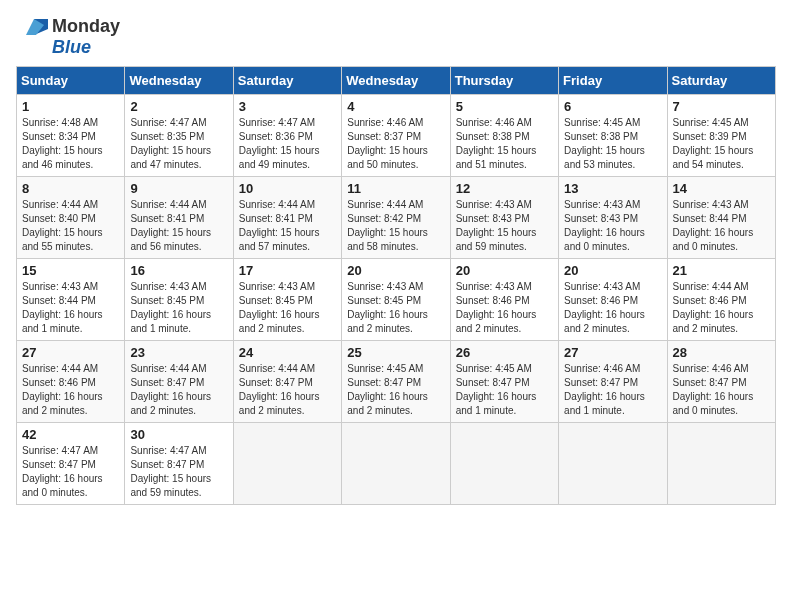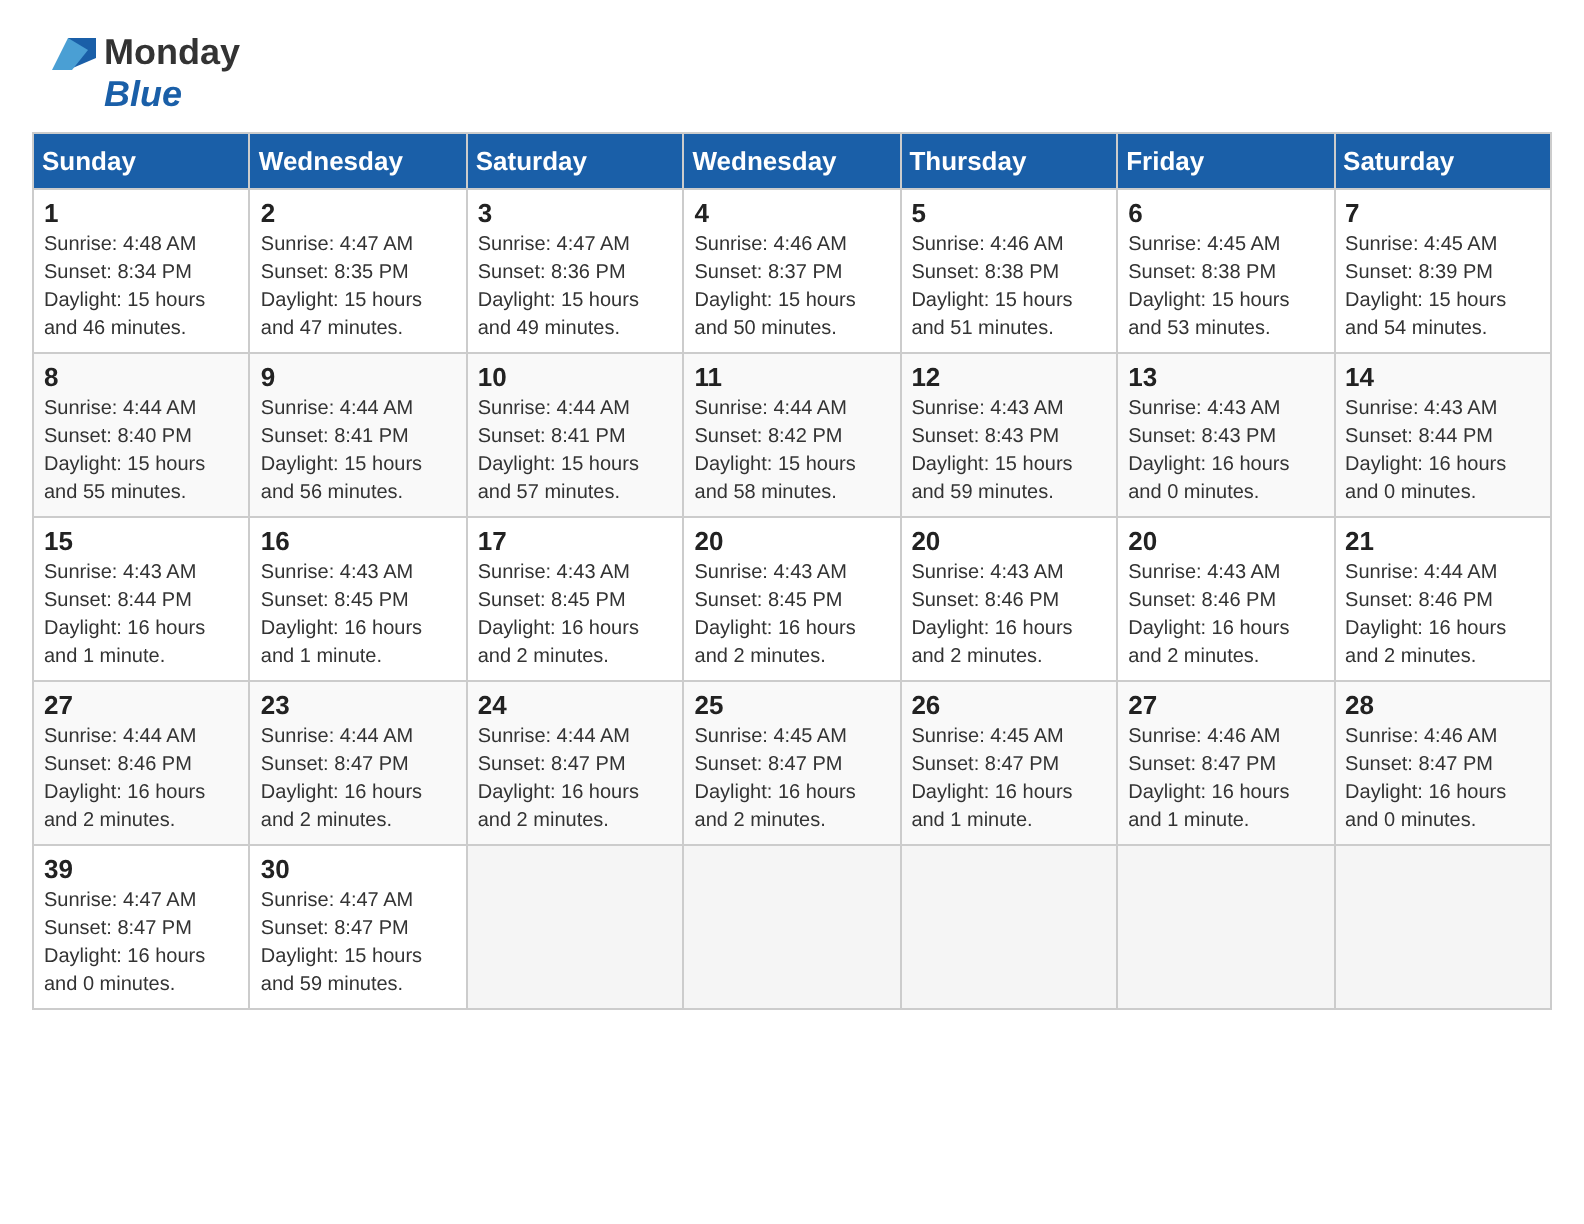--- a/index.html
+++ b/index.html
@@ -311,21 +311,21 @@
         <td>
           <div class="day-num">28</div>
           <div class="day-info" style="white-space: pre-line;">Sunrise: 4:46 AM
 Sunset: 8:47 PM
 Daylight: 16 hours
 and 0 minutes.</div>
         </td>
       </tr>
       <tr>
         <td>
-          <div class="day-num">39</div>
+          <div class="day-num">42</div>
           <div class="day-info" style="white-space: pre-line;">Sunrise: 4:47 AM
 Sunset: 8:47 PM
 Daylight: 16 hours
 and 0 minutes.</div>
         </td>
         <td>
           <div class="day-num">30</div>
           <div class="day-info" style="white-space: pre-line;">Sunrise: 4:47 AM
 Sunset: 8:47 PM
 Daylight: 15 hours

